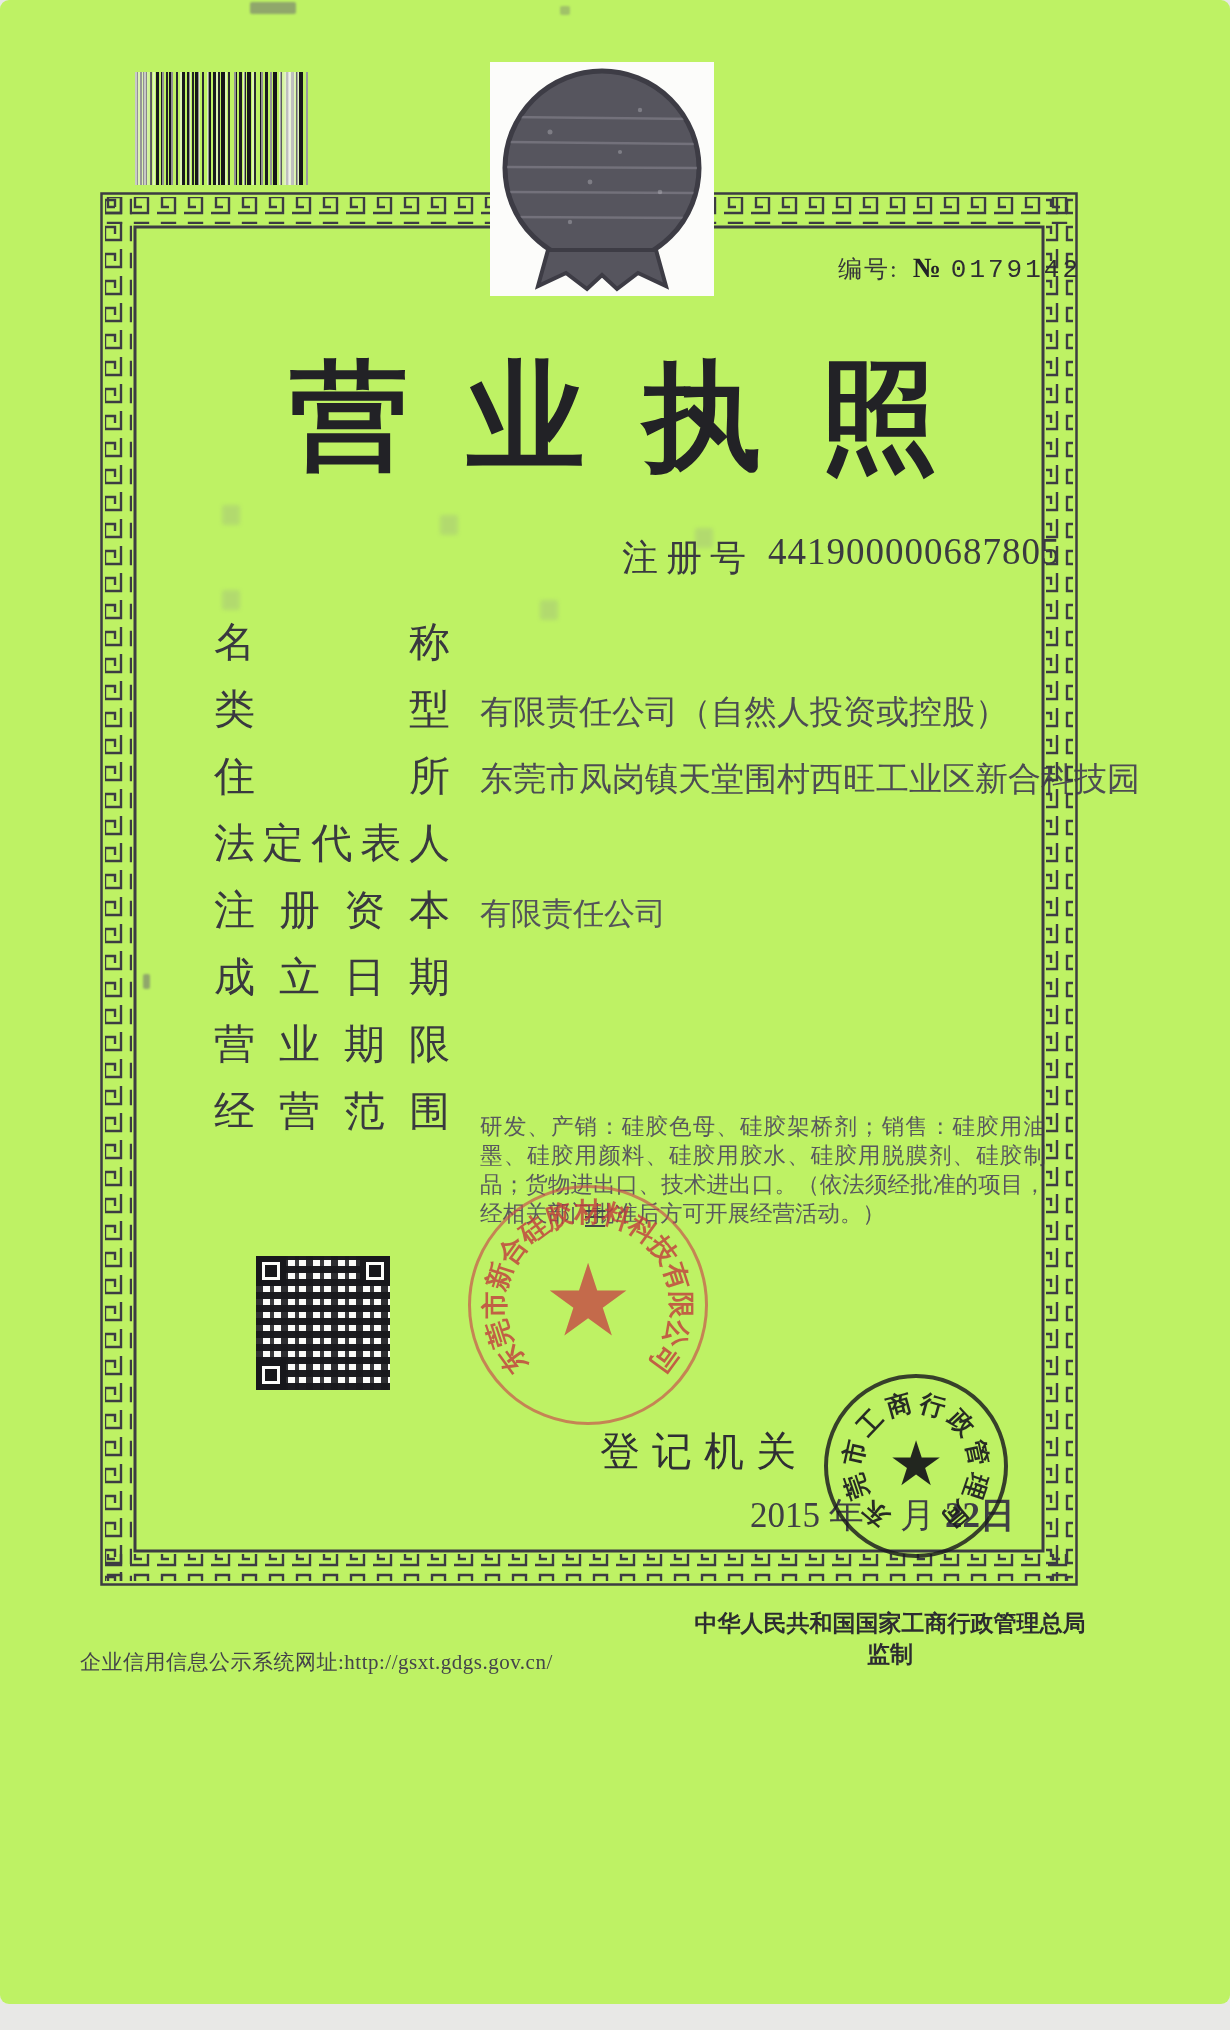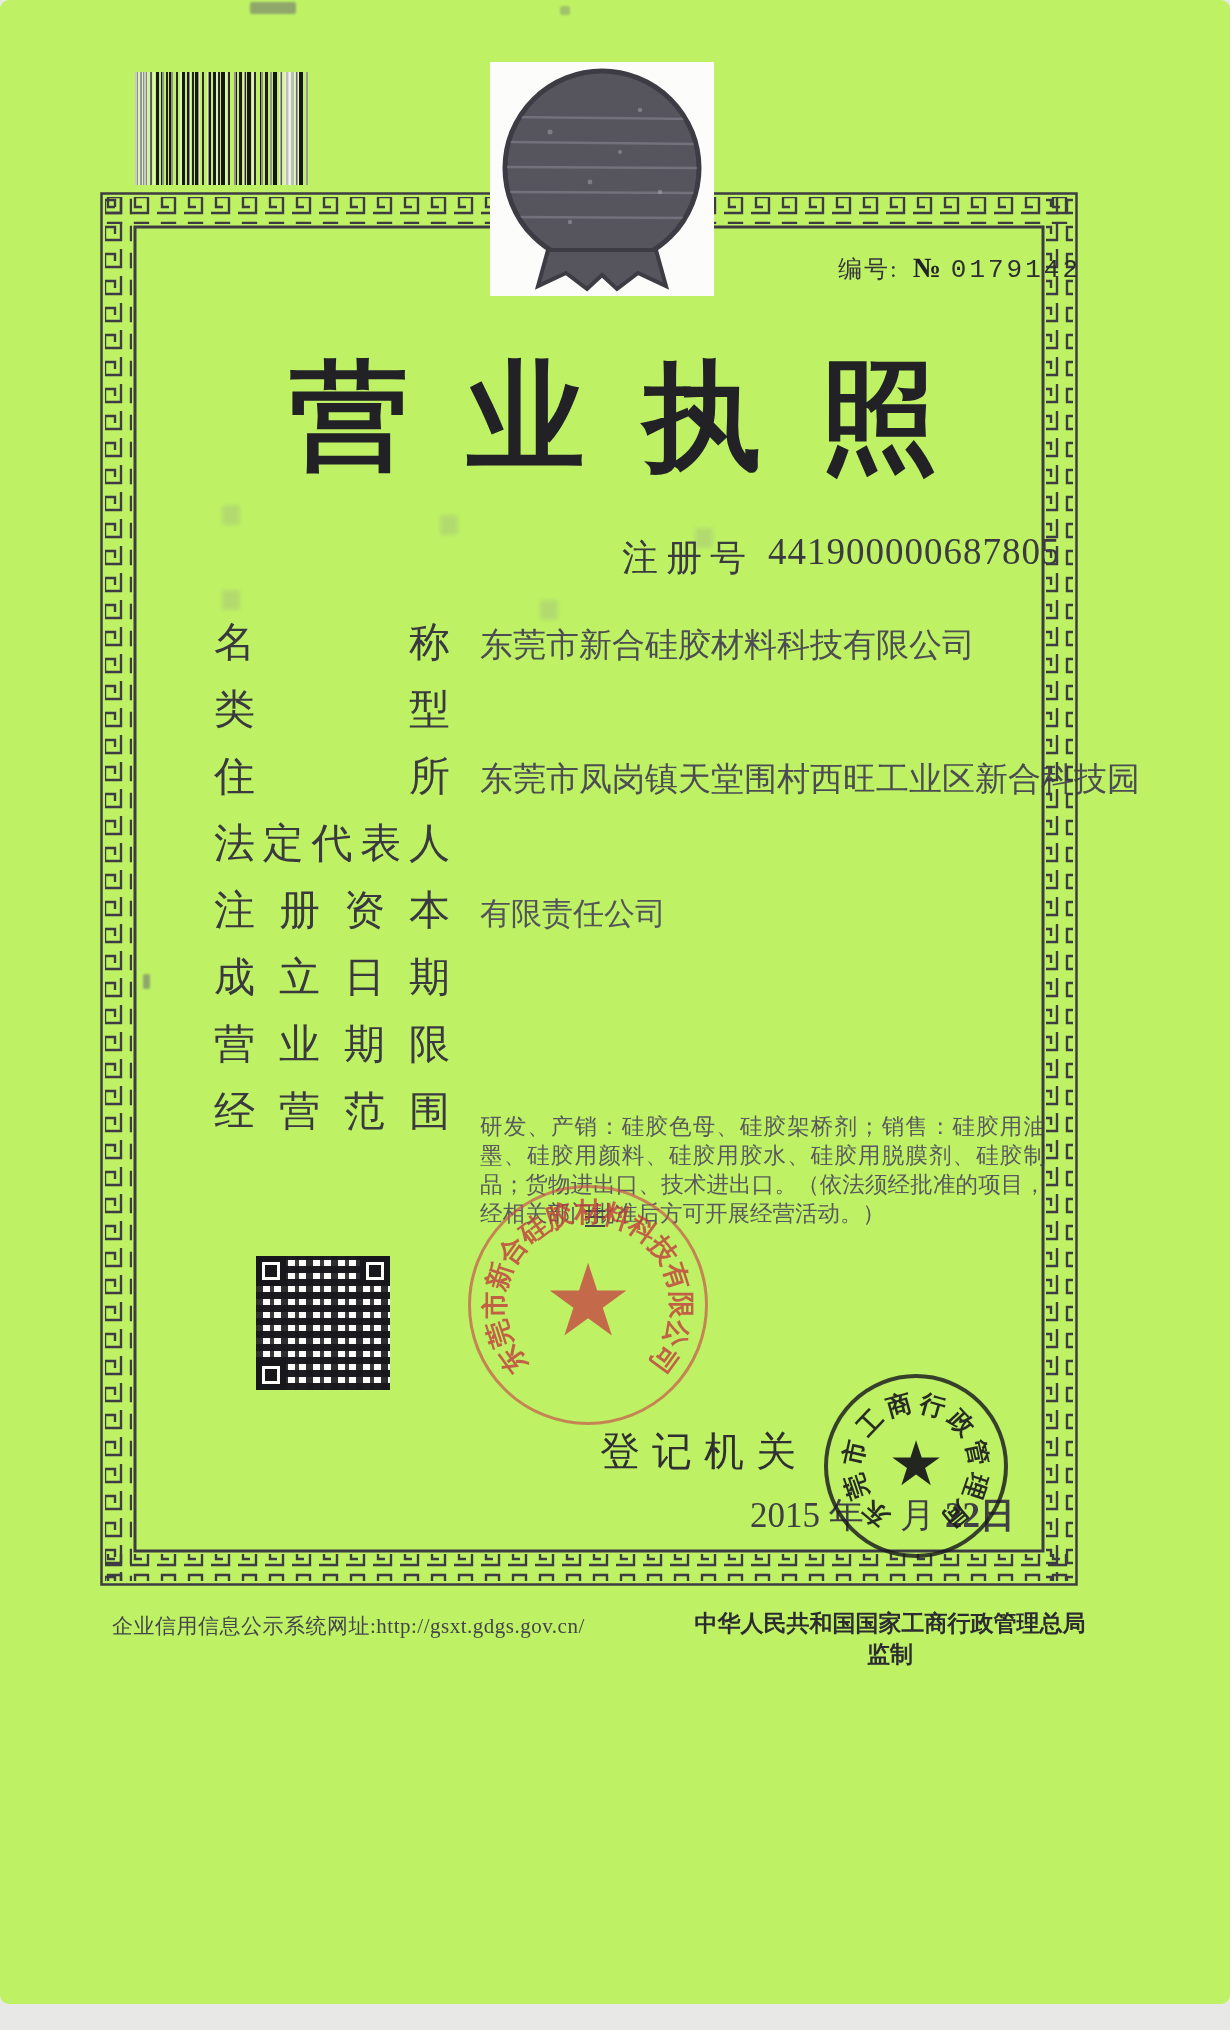--- a/index.html
+++ b/index.html
@@ -79,21 +79,21 @@
     left:824px;top:1374px;width:176px;height:176px;
     border:4px solid rgba(25,25,30,.88);opacity:.93;
   }
   .seal-black .ring span{font-size:25px;font-weight:bold;color:#1c1c20;}
   .seal-black .star{font-size:62px;color:#17171a;}
   
   .registry-label{position:absolute;left:600px;top:1424px;width:196px;font-size:40px;color:#2f2f34;z-index:2;}
   .date-part{position:absolute;top:1492px;font-size:35px;color:#3f3f45;z-index:2;white-space:nowrap;}
   .d-year{left:750px;} .d-month{left:900px;} .d-day{left:945px;font-weight:bold;}
   
-  .footer-left{position:absolute;left:80px;top:1612px;font-size:21px;color:#44444a;letter-spacing:.5px;margin-left:32px;}
+  .footer-left{position:absolute;left:80px;top:1648px;font-size:21px;color:#44444a;letter-spacing:.5px;}
   .footer-right{position:absolute;left:690px;top:1608px;width:400px;text-align:center;font-size:23px;font-weight:600;color:#2c2c30;}
   
   .speck{position:absolute;background:#6b6b72;border-radius:2px;opacity:.55;filter:blur(1px);}
   .ghost{position:absolute;width:18px;height:20px;background:#8a8a94;opacity:.22;filter:blur(2px);border-radius:3px;}
   .triple-mark{position:absolute;left:585px;top:1210px;width:20px;height:13px;
     border-top:2.5px solid #46464c;border-bottom:2.5px solid #46464c;z-index:2;}
   .triple-mark::after{content:"";position:absolute;left:0;top:3.5px;width:100%;height:2.5px;background:#46464c;}
 </style>
 </head>
 <body>
@@ -171,26 +171,26 @@
       <span>注</span>
       <span>册</span>
       <span>号</span>
     </div>
   <div class="reg-value">441900000687805</div>
 
   <div class="f-label" style="top:615px;" data-justify="">
       <span>名</span>
       <span>称</span>
     </div>
-  <div class="f-value big" style="top:623px;">东莞市新合硅胶材料科技有限公司</div>
 
   <div class="f-label" style="top:682px;" data-justify="">
       <span>类</span>
       <span>型</span>
     </div>
+  <div class="f-value big" style="top:690px;">有限责任公司（自然人投资或控股）</div>
 
   <div class="f-label" style="top:749px;" data-justify="">
       <span>住</span>
       <span>所</span>
     </div>
   <div class="f-value big" style="top:757px;">东莞市凤岗镇天堂围村西旺工业区新合科技园</div>
 
   <div class="f-label" style="top:816px;" data-justify="">
       <span>法</span>
       <span>定</span>

